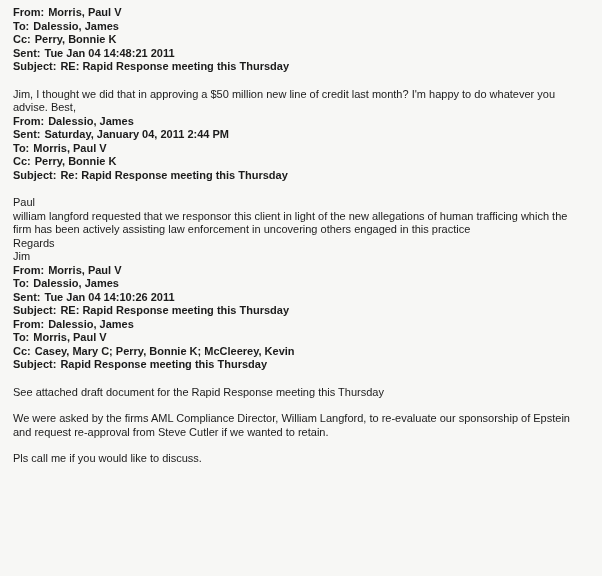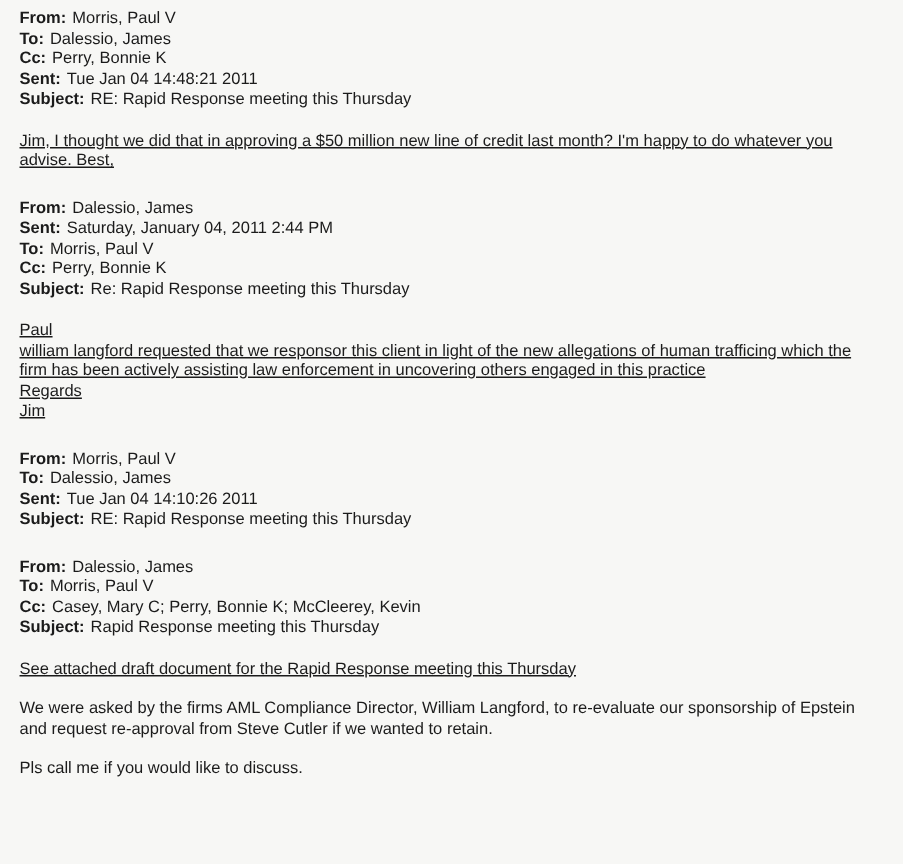--- a/index.html
+++ b/index.html
@@ -14,35 +14,34 @@
     color: #1b1b1b;
     font-family: "Liberation Sans", sans-serif;
     font-size: 11px;
     -webkit-font-smoothing: antialiased;
   }
   .page {
     padding: 6px 14px 0 13px;
     width: 575px;
   }
   .email { margin: 0; }
-  .email + .email { margin-top: 18px; }
+  .email + .email { }
   .hline {
     line-height: 13.5px;
     white-space: nowrap;
   }
   .hl {
     font-weight: 700;
     margin-right: 4px;
   }
-  .hv { font-weight: 400; }
+  .hv { font-weight: 700; }
   .email-body { margin-top: 14px; }
   .bline {
     line-height: 13.5px;
     max-width: 575px;
-    text-decoration: underline;
   }
   .bpara {
     line-height: 13.5px;
     max-width: 575px;
     margin-top: 13px;
   }
 </style>
 </head>
 <body>
 

